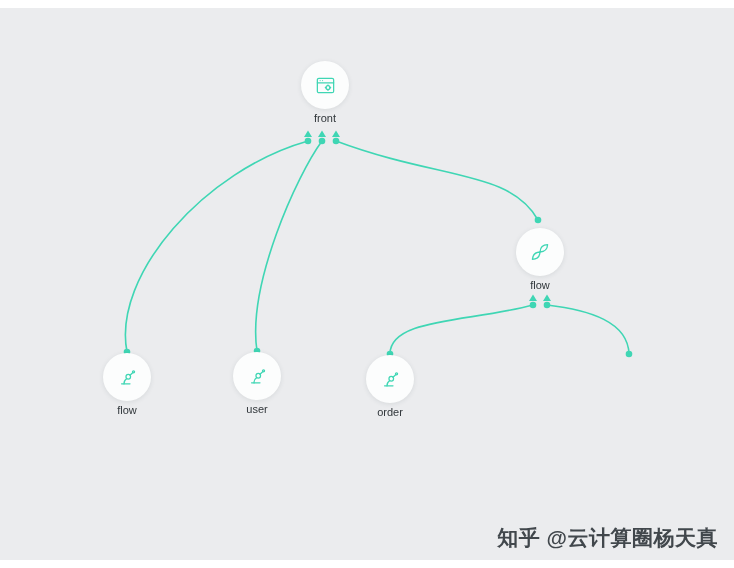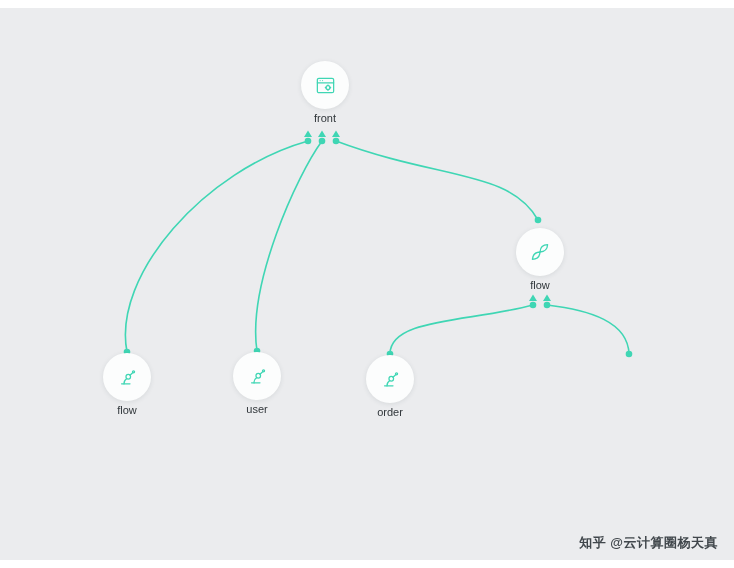--- a/index.html
+++ b/index.html
@@ -66,21 +66,21 @@
     line-height: 1;
     color: var(--label-color, #30363a);
     white-space: nowrap;
     text-align: center;
   }
   .watermark {
     position: absolute;
     right: 16px;
     bottom: 16px;
     z-index: 4;
-    font-size: 13px;
+    font-size: 21px;
     font-weight: 600;
     letter-spacing: 0.5px;
     color: var(--watermark-color, #41474c);
   }
 </style>
 </head>
 <body>
 
 <div class="page">
   <div class="margin-strip top"></div>

